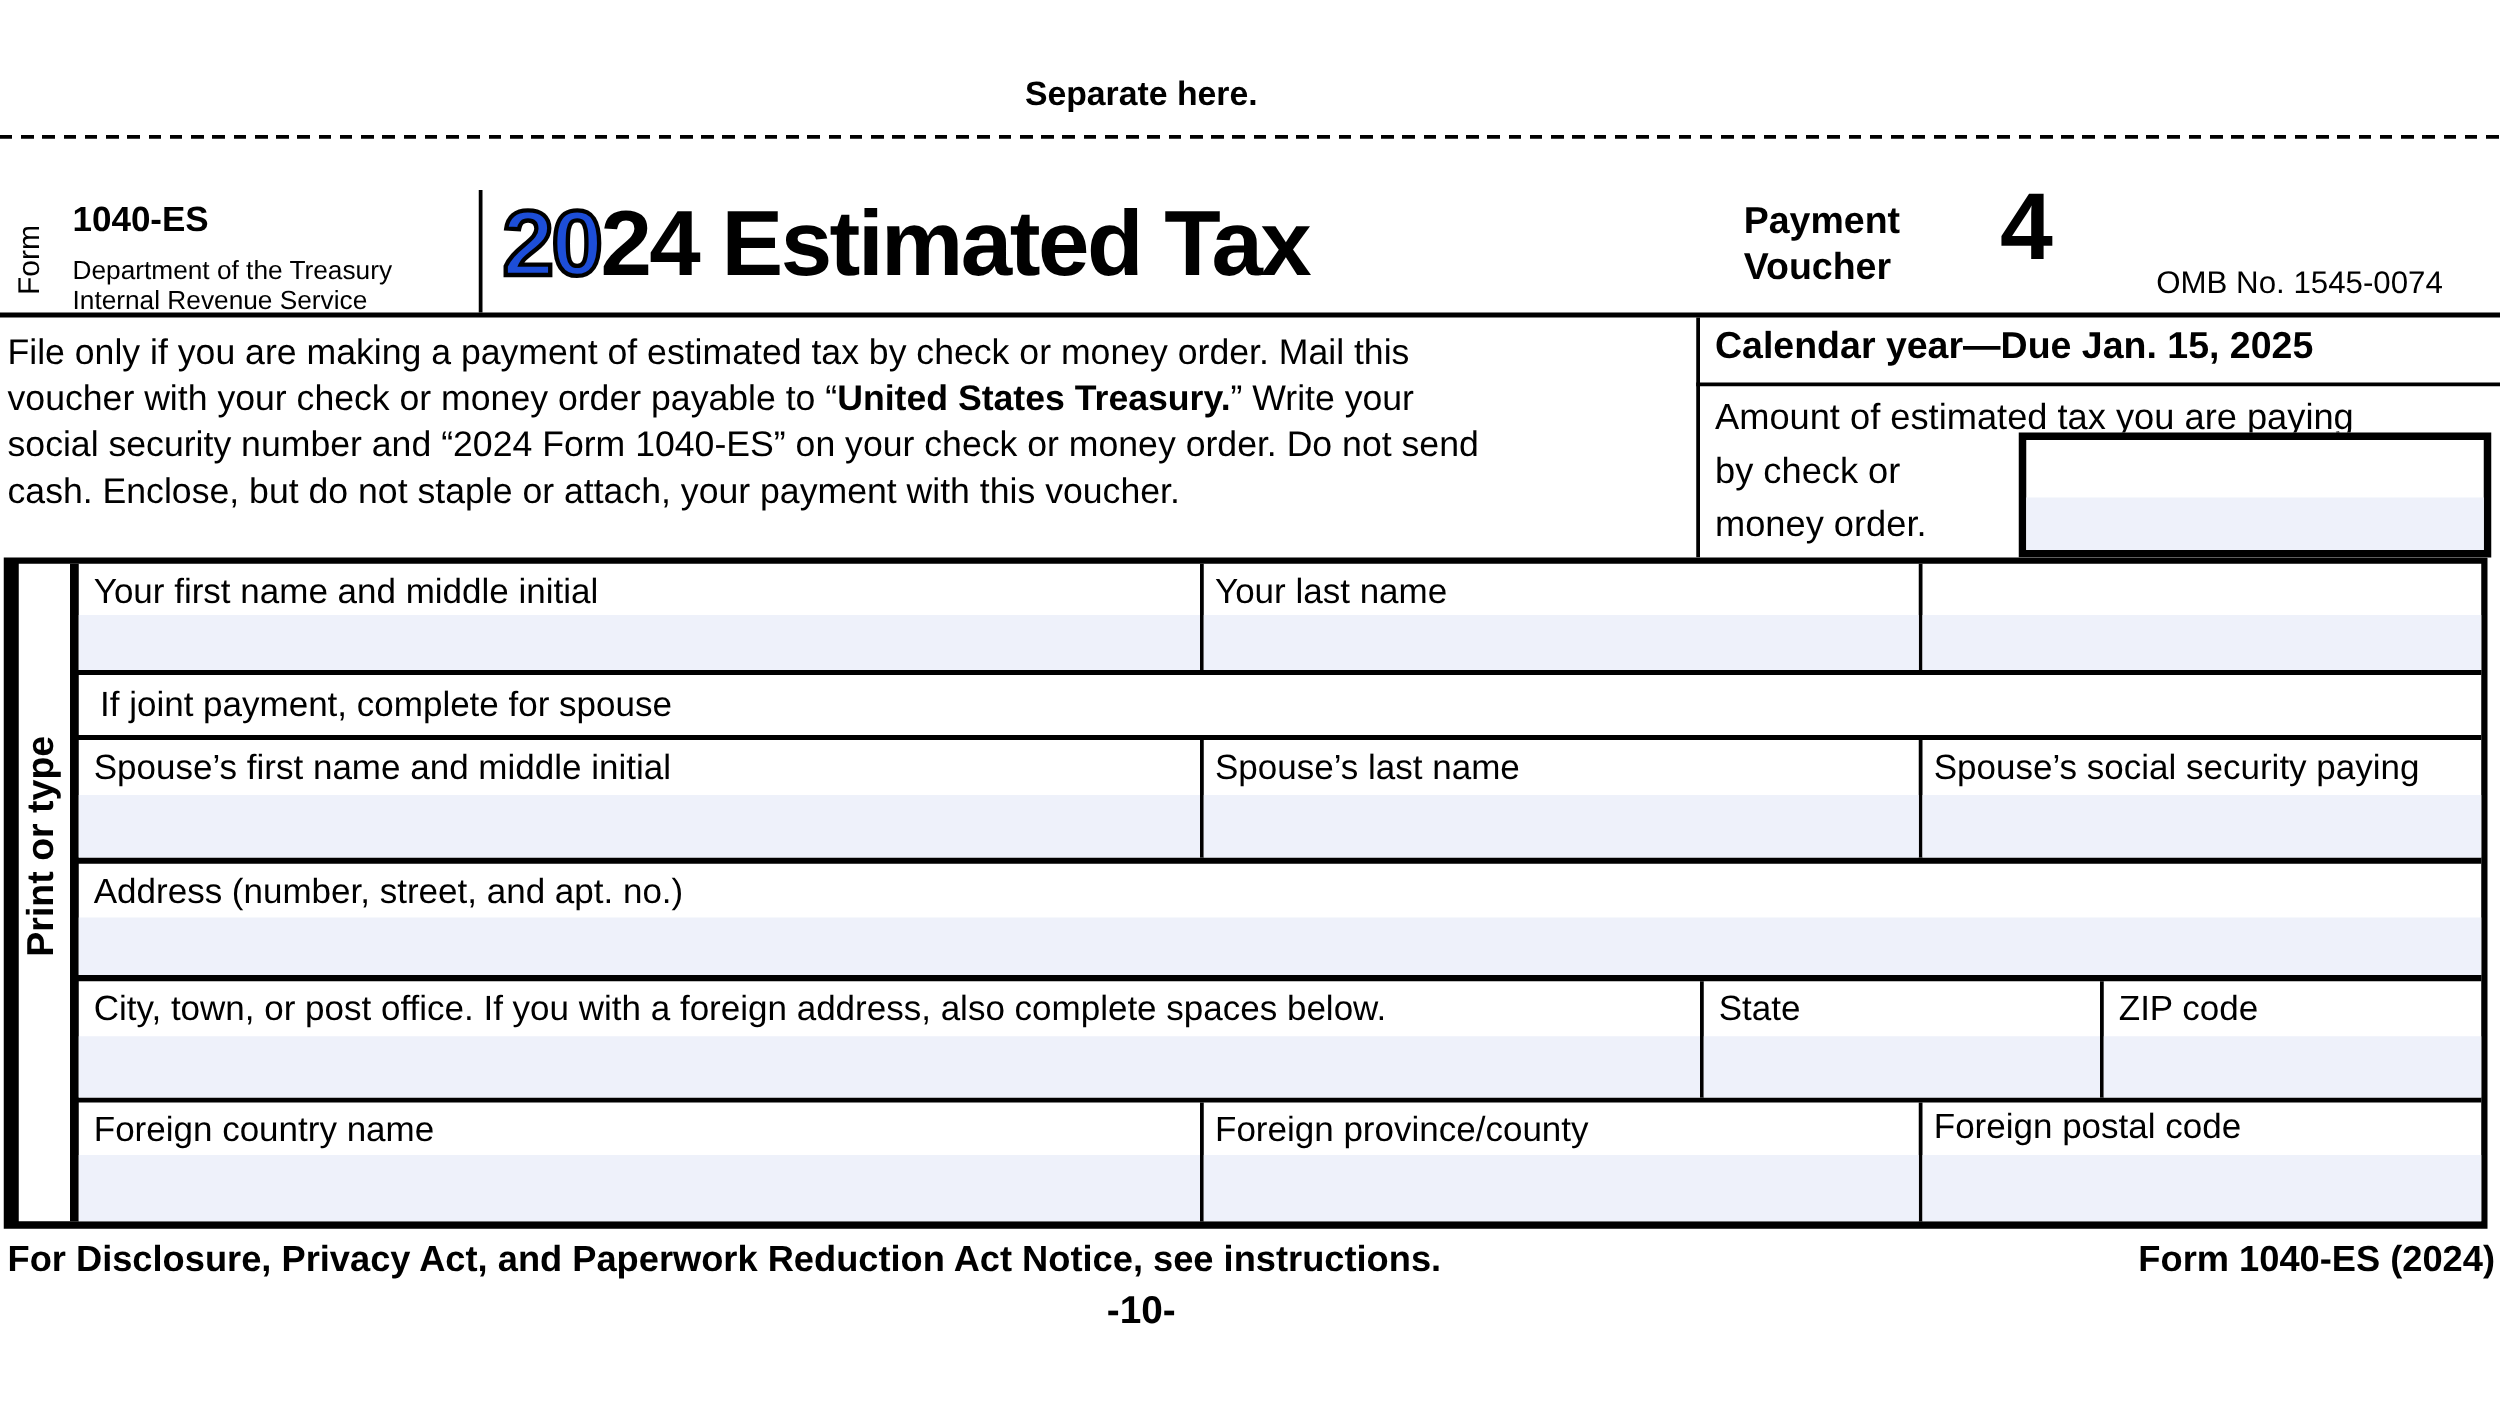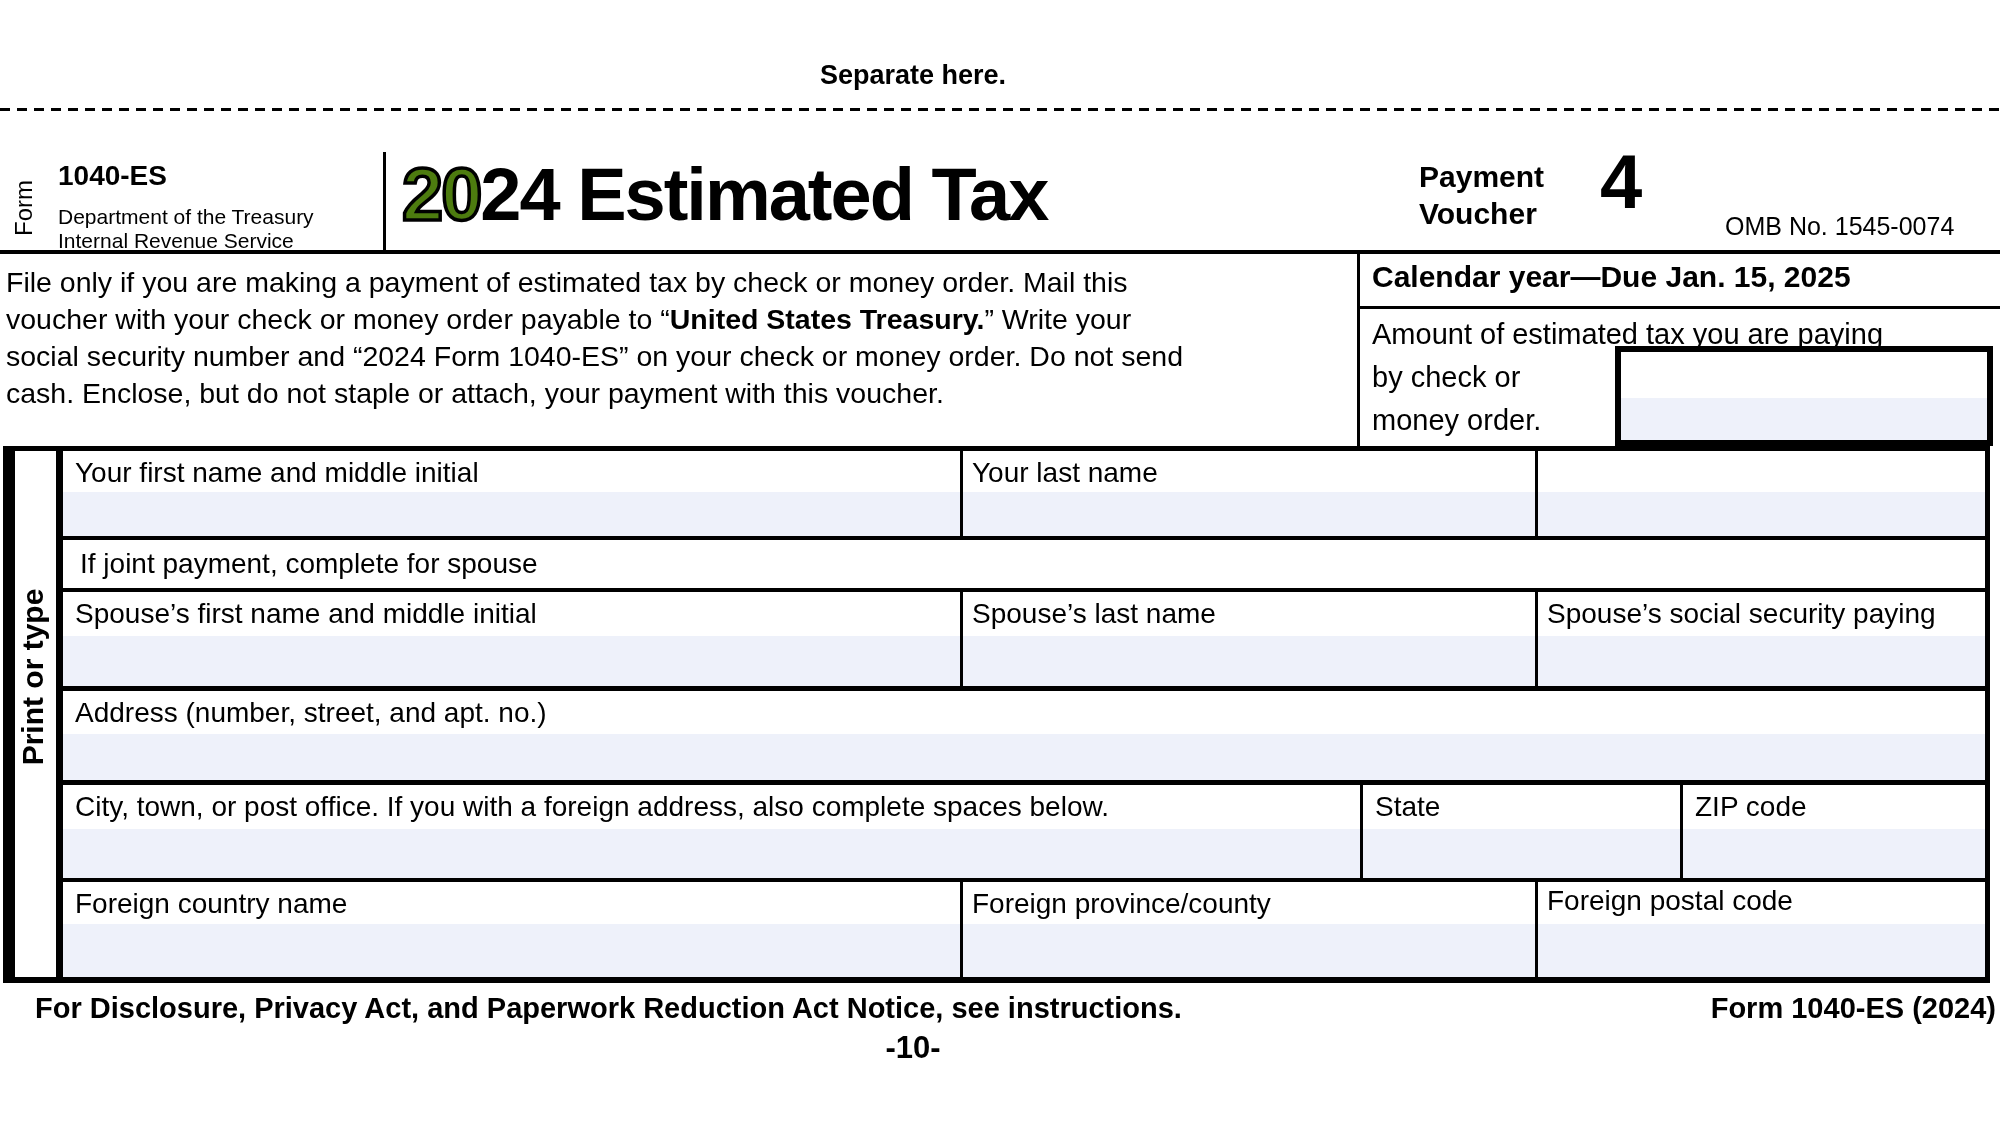--- a/index.html
+++ b/index.html
@@ -18,22 +18,22 @@
   .cutline{top:108px;left:0;width:2000px;height:3px;
     background:repeating-linear-gradient(to right,#000 0 10px,transparent 10px 17px);}
 
   
   .form-word{left:24px;top:208px;transform:translate(-50%,-50%) rotate(-90deg);font-size:24px;}
   .form-number{left:58px;top:162px;font-size:28px;font-weight:bold;line-height:1;}
   .dept1{left:58px;top:206px;font-size:21px;line-height:1;}
   .dept2{left:58px;top:230px;font-size:21px;line-height:1;}
   .hdr-divider{left:383px;top:152px;width:3px;height:98px;}
   .form-title{left:402px;top:156px;font-size:74px;font-weight:bold;line-height:1.05;letter-spacing:-2px;}
-  .year-outline{color:#4d7c0f;-webkit-text-stroke:3.5px #000;}
-  .payment-label{left:1395px;top:158px;font-size:30px;font-weight:bold;line-height:37px;margin-left:24px;}
+  .year-outline{color:#1d4ed8;-webkit-text-stroke:3.5px #000;}
+  .payment-label{left:1395px;top:158px;font-size:30px;font-weight:bold;line-height:37px;}
   .voucher-number{left:1600px;top:144px;font-size:76px;font-weight:bold;line-height:1;}
   .omb{left:1725px;top:212px;font-size:25px;}
   .header-rule{left:0;top:250px;width:2000px;height:4px;}
 
   
   .instructions{left:6px;top:264px;font-size:28.5px;line-height:37px;}
 
   
   .panel-divider{left:1357px;top:254px;width:3px;height:192px;}
   .calendar-line{left:1372px;top:260px;font-size:30px;font-weight:bold;}
@@ -150,17 +150,17 @@
 
       <div class="abs cell-label" style="left:60px;top:437px;">Foreign country name</div>
       <div class="abs cell-label" style="left:957px;top:437px;">Foreign province/county</div>
       <div class="abs cell-label" style="left:1532px;top:434px;">Foreign postal code</div>
       <div class="abs field" style="left:48px;top:473px;width:897px;height:53px;"><span></span></div>
       <div class="abs field" style="left:948px;top:473px;width:572px;height:53px;"><span></span></div>
       <div class="abs field" style="left:1523px;top:473px;width:447px;height:53px;"><span></span></div>
     </div>
   </div>
 
-  <div class="abs nowrap" style="left:6px;top:992px;font-size:29px;font-weight:bold;margin-left:29px;">For Disclosure, Privacy Act, and Paperwork Reduction Act Notice, see instructions.</div>
+  <div class="abs nowrap" style="left:6px;top:992px;font-size:29px;font-weight:bold;">For Disclosure, Privacy Act, and Paperwork Reduction Act Notice, see instructions.</div>
   <div class="abs nowrap" style="left:1496px;top:992px;width:500px;text-align:right;font-size:29px;font-weight:bold;">Form 1040-ES (2024)</div>
   <div class="abs" style="left:0;top:1030px;width:1826px;text-align:center;font-size:31px;font-weight:bold;">-10-</div>
 
 </div>
 
 </body></html>

